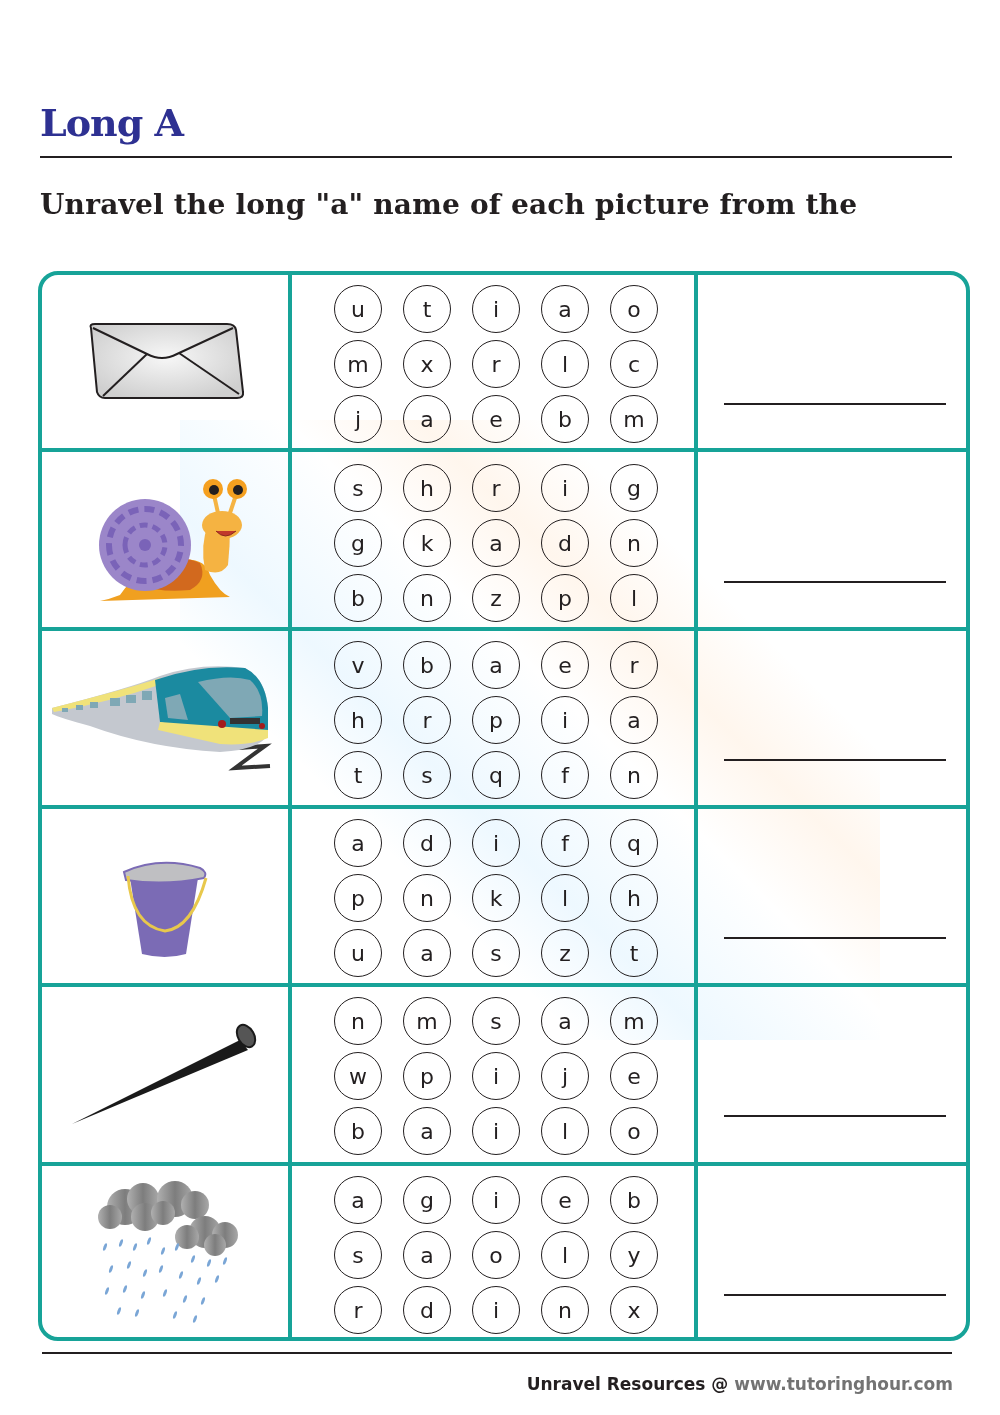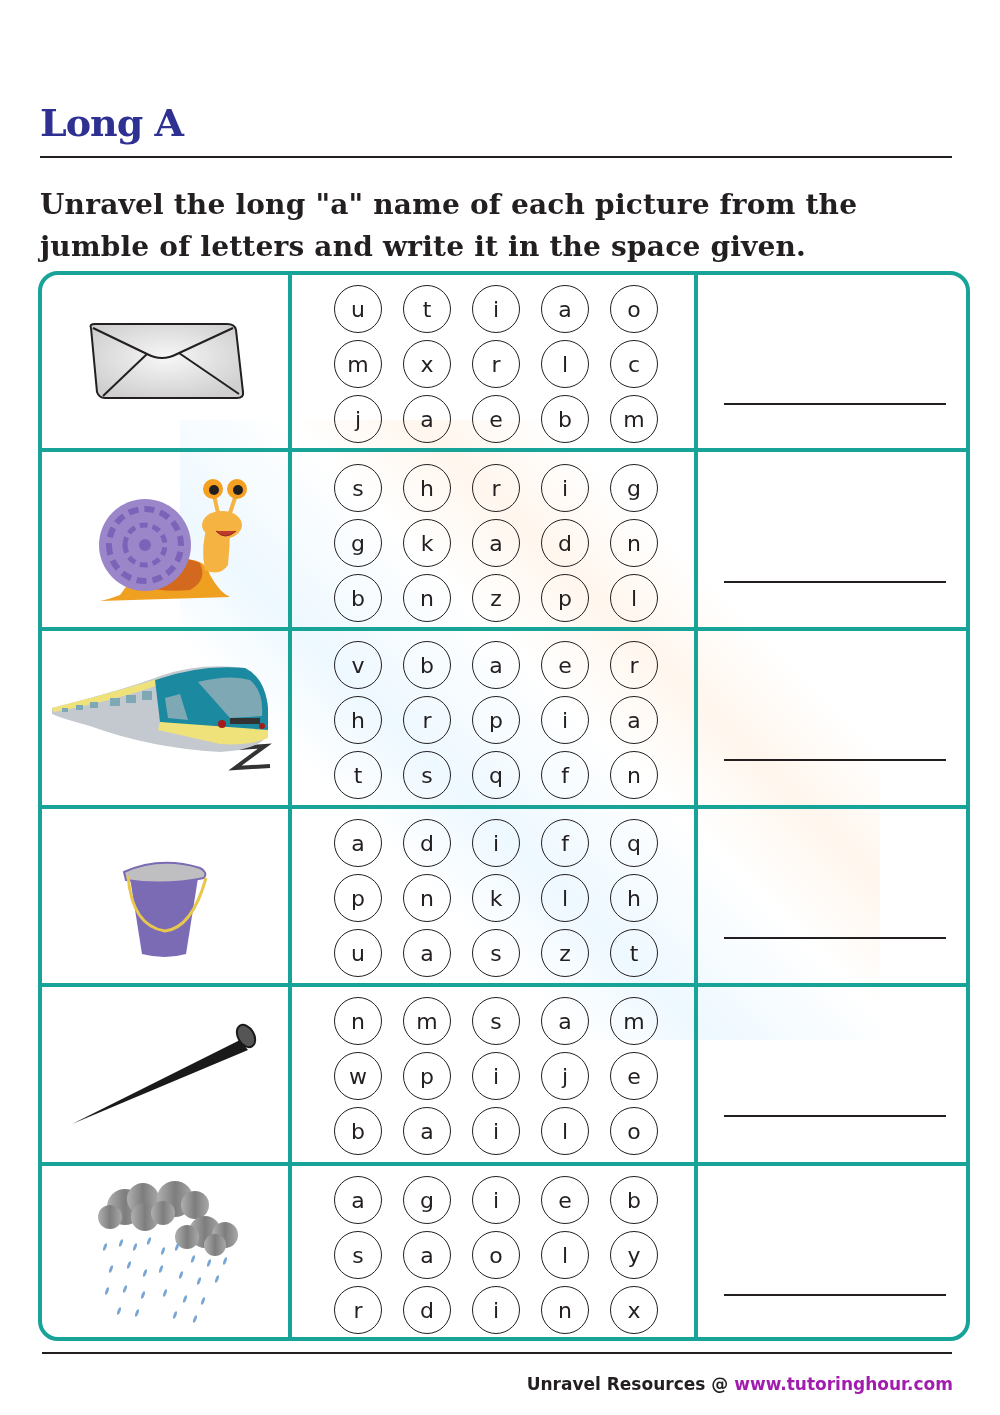--- a/index.html
+++ b/index.html
@@ -11,32 +11,31 @@
   .grid-row { position:absolute; left:0; width:924px; }
   .hline { position:absolute; left:0; width:924px; height:4px; background:#17a398; }
   .vline { position:absolute; top:0; width:4px; height:1062px; background:#17a398; }
   .pic { position:absolute; left:0; width:246px; display:flex; align-items:center; justify-content:center; }
   .letters { position:absolute; left:250px; width:402px; }
   .circle { position:absolute; width:48px; height:48px; border:1.5px solid #231f20; border-radius:50%; box-sizing:border-box; display:flex; align-items:center; justify-content:center; font-family:"DejaVu Sans", sans-serif; font-size:22px; color:#231f20; background:transparent; }
   .answer-line { position:absolute; left:682px; width:222px; height:1.5px; background:#231f20; }
   .answer-zone { position:absolute; left:656px; width:268px; }
   .rule-bottom { position:absolute; left:42px; top:1352px; width:910px; height:2px; background:#231f20; }
   .footer { position:absolute; right:47px; top:1374px; font-family:"DejaVu Sans", sans-serif; font-weight:bold; font-size:17px; color:#231f20; }
-  .footer .link { color:#a21caf; }
+  .footer .link { color:#737373; }
   .watermark { position:absolute; left:180px; top:420px; width:700px; height:620px; pointer-events:none; opacity:0.12;
     background: linear-gradient(45deg, transparent 30%, #6ec6ff 40%, transparent 55%, #ffb56b 65%, transparent 75%); }
 </style>
 </head>
 <body>
 
 <div class="title">Long A</div>
 <div class="rule-top"></div>
 <div class="instructions">
   <div>Unravel the long "a" name of each picture from the</div>
-  <div>jumble of letters and write it in the space given.</div>
 </div>
 
 <div class="watermark"></div>
 
 <div class="sheet">
   <div class="vline" style="left:246px"></div>
   <div class="vline" style="left:652px"></div>
   <div class="hline" style="top:173px"></div>
   <div class="hline" style="top:352px"></div>
   <div class="hline" style="top:530px"></div>

